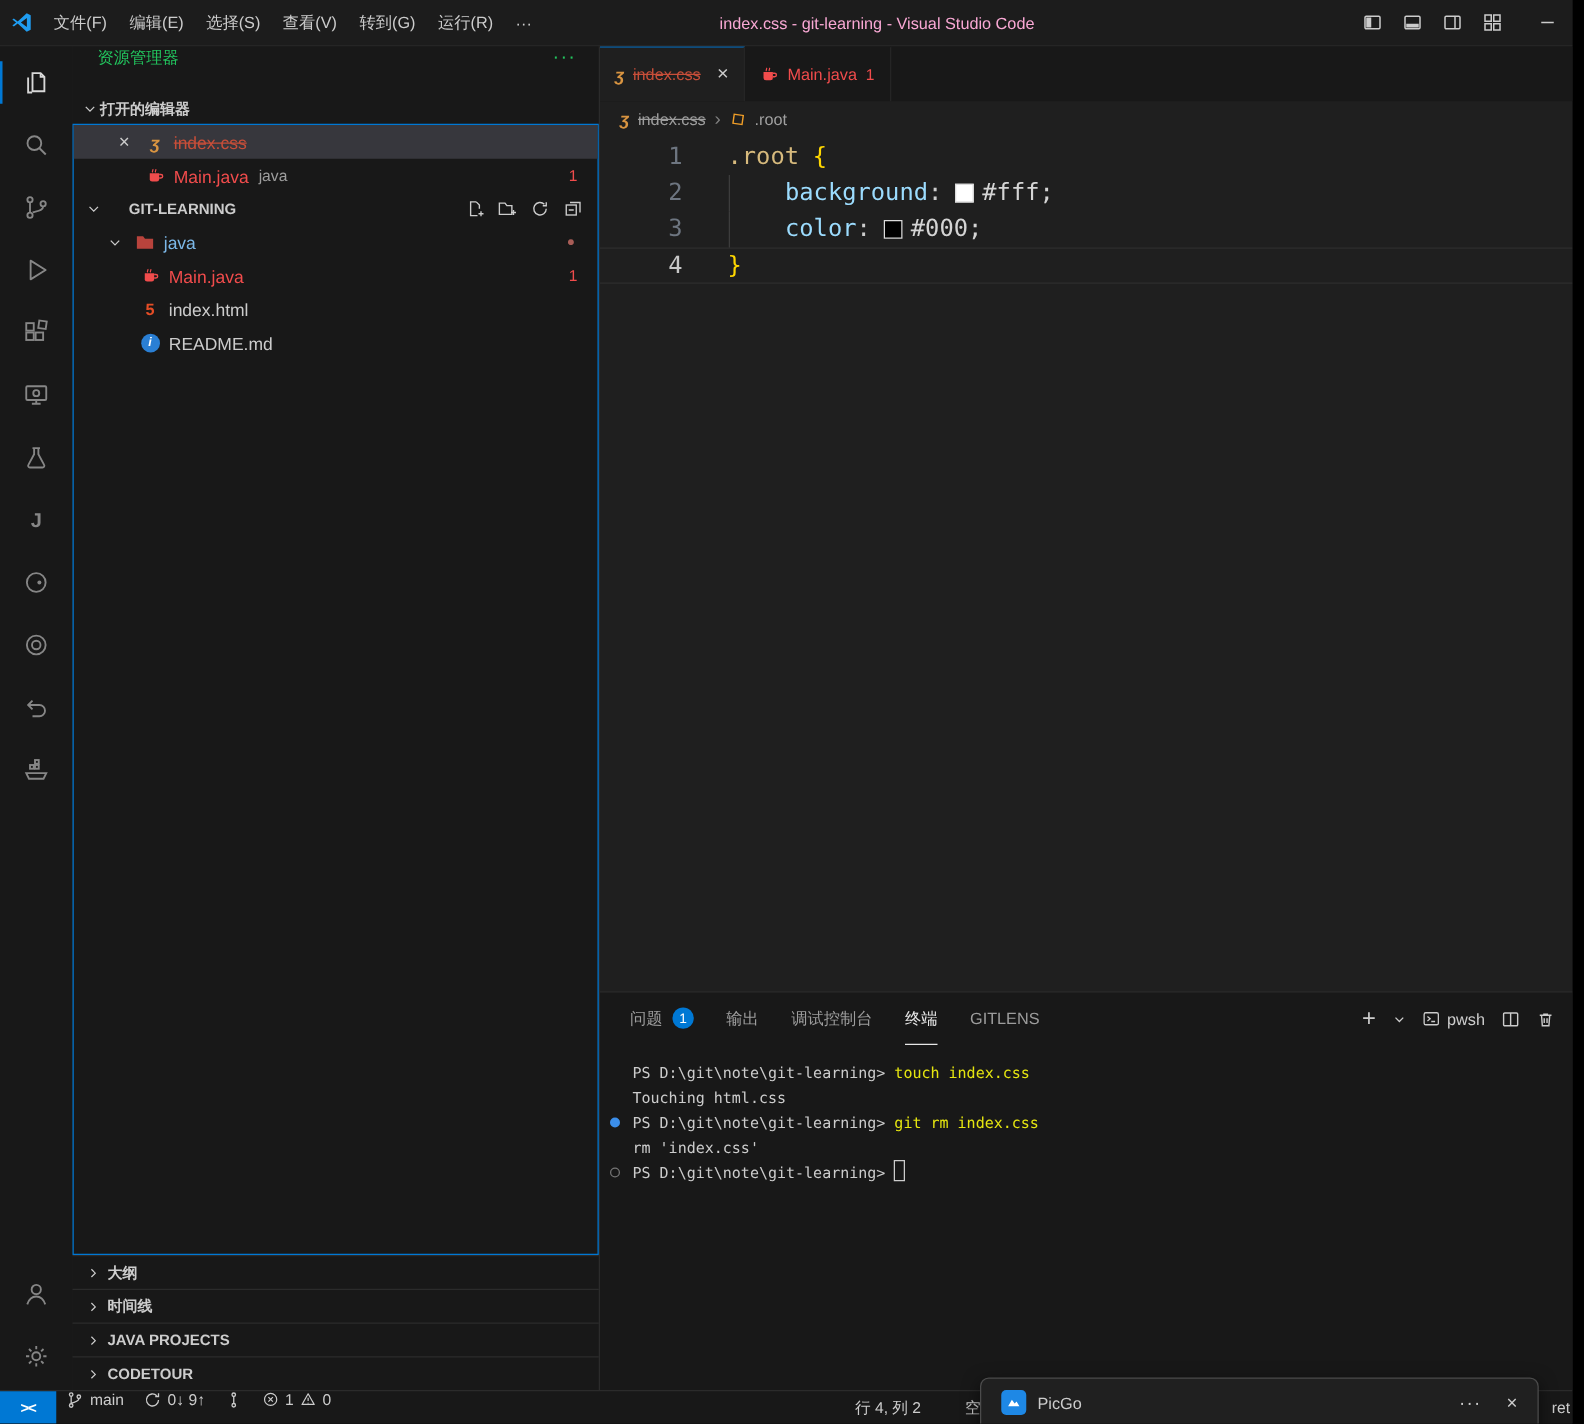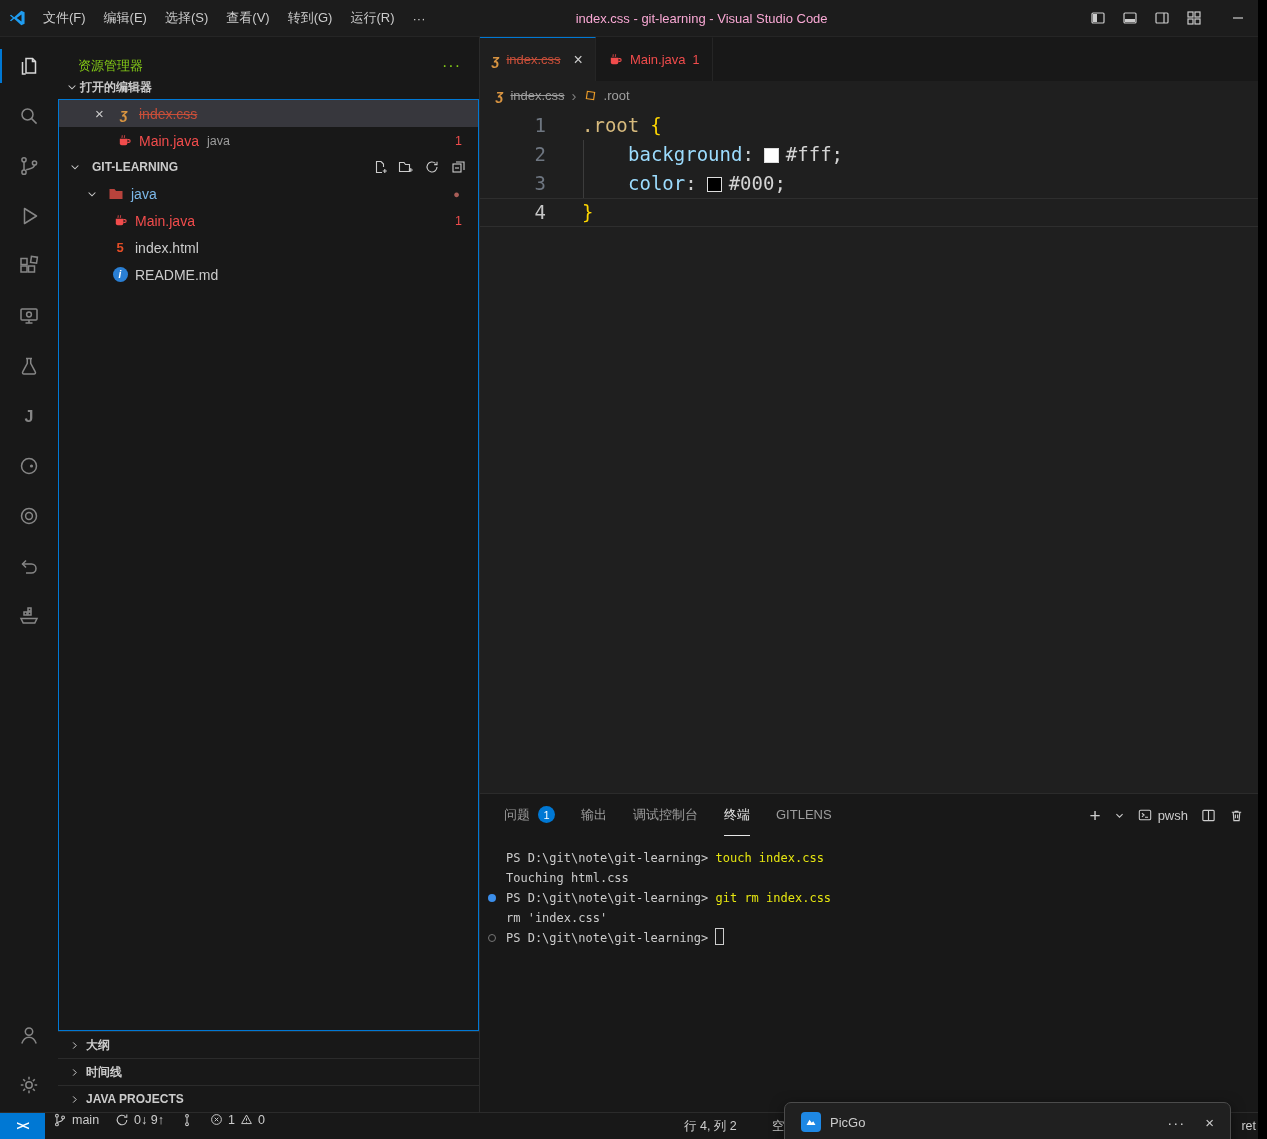--- a/index.html
+++ b/index.html
@@ -26,21 +26,21 @@
 
   
   .activitybar { width:58px; background:#181818; display:flex; flex-direction:column; align-items:center; padding:4px 0 2px; }
   .ab-icon { width:48px; height:50px; display:flex; align-items:center; justify-content:center; color:#868686; position:relative; }
   .ab-icon.active { color:#d7d7d7; }
   .ab-icon.active::before { content:""; position:absolute; left:-5px; top:8px; bottom:8px; width:2px; background:#0078d4; }
   .ab-spacer { flex:1; }
 
   
   .sidebar { width:422px; flex:0 0 422px; background:#181818; border-right:1px solid #2b2b2b; display:flex; flex-direction:column; min-height:0; }
-  .sb-header { height:38px; flex:0 0 38px; display:flex; align-items:flex-end; padding:0 18px 0 20px; color:#84cc16; }
+  .sb-header { height:38px; flex:0 0 38px; display:flex; align-items:flex-start; padding:0 18px 0 20px; color:#22c55e; }
   .sb-header .more { margin-left:auto; font-size:16px; letter-spacing:1px; }
   .sec-header { height:24px; flex:0 0 24px; display:flex; align-items:center; padding-left:6px; font-weight:700; font-size:12px; color:#cccccc; }
   .sec-header .chev { width:16px; display:flex; justify-content:center; }
   .focus-box { flex:1; min-height:0; border:1px solid #0078d4; display:flex; flex-direction:column; }
   .row { height:27px; flex:0 0 27px; display:flex; align-items:center; font-size:14px; color:#cccccc; }
   .row .icon-slot { width:18px; display:flex; justify-content:center; margin-right:6px; flex:0 0 18px; }
   .oe-row { padding-left:36px; }
   .oe-row.selected { background:#37373d; }
   .oe-close { width:18px; flex:0 0 18px; font-size:15px; color:#cccccc; margin-right:2px; }
   .deleted-label { color:#c74e39; text-decoration:line-through; }
@@ -309,21 +309,21 @@
           <span class="desc">java</span>
           <span class="badge-num">1</span>
         </div>
 
         <div class="tree-header">
           <span class="chev" style="width:16px;display:flex;justify-content:center;">
             <svg width="12" height="12" viewBox="0 0 16 16" fill="none" stroke="currentColor" stroke-width="1.4">
                 <path d="M3.5 6l4.5 4.5L12.5 6"></path>
               </svg>
           </span>
-          <span style="margin-left:9px;">GIT-LEARNING</span>
+          <span style="margin-left:20px;">GIT-LEARNING</span>
           <span class="tree-actions">
             <span>
                 <svg width="16" height="16" viewBox="0 0 16 16" fill="none" stroke="currentColor" stroke-width="1.1">
                   <path d="M9 2.5H4.5v11H10"></path>
                   <path d="M9 2.5 11.5 5v3"></path>
                   <path d="M12.8 10v4M10.8 12h4"></path>
                 </svg>
               </span>
             <span>
                 <svg width="16" height="16" viewBox="0 0 16 16" fill="none" stroke="currentColor" stroke-width="1.1">
@@ -406,20 +406,28 @@
         <span>时间线</span>
       </div>
       <div class="bottom-sec">
         <span class="chev">
             <svg width="11" height="11" viewBox="0 0 16 16" fill="none" stroke="currentColor" stroke-width="1.4">
               <path d="M6 3.5 10.5 8 6 12.5"></path>
             </svg>
           </span>
         <span>JAVA PROJECTS</span>
       </div>
+      <div class="bottom-sec">
+        <span class="chev">
+            <svg width="11" height="11" viewBox="0 0 16 16" fill="none" stroke="currentColor" stroke-width="1.4">
+              <path d="M6 3.5 10.5 8 6 12.5"></path>
+            </svg>
+          </span>
+        <span>CODETOUR</span>
+      </div>
     </div>
 
     <div class="editor-col">
       <div class="tabbar">
         <div class="tab active">
           <span class="file-icon-css">ʒ</span>
           <span class="deleted-label">index.css</span>
           <span class="close">×</span>
         </div>
         <div class="tab">

